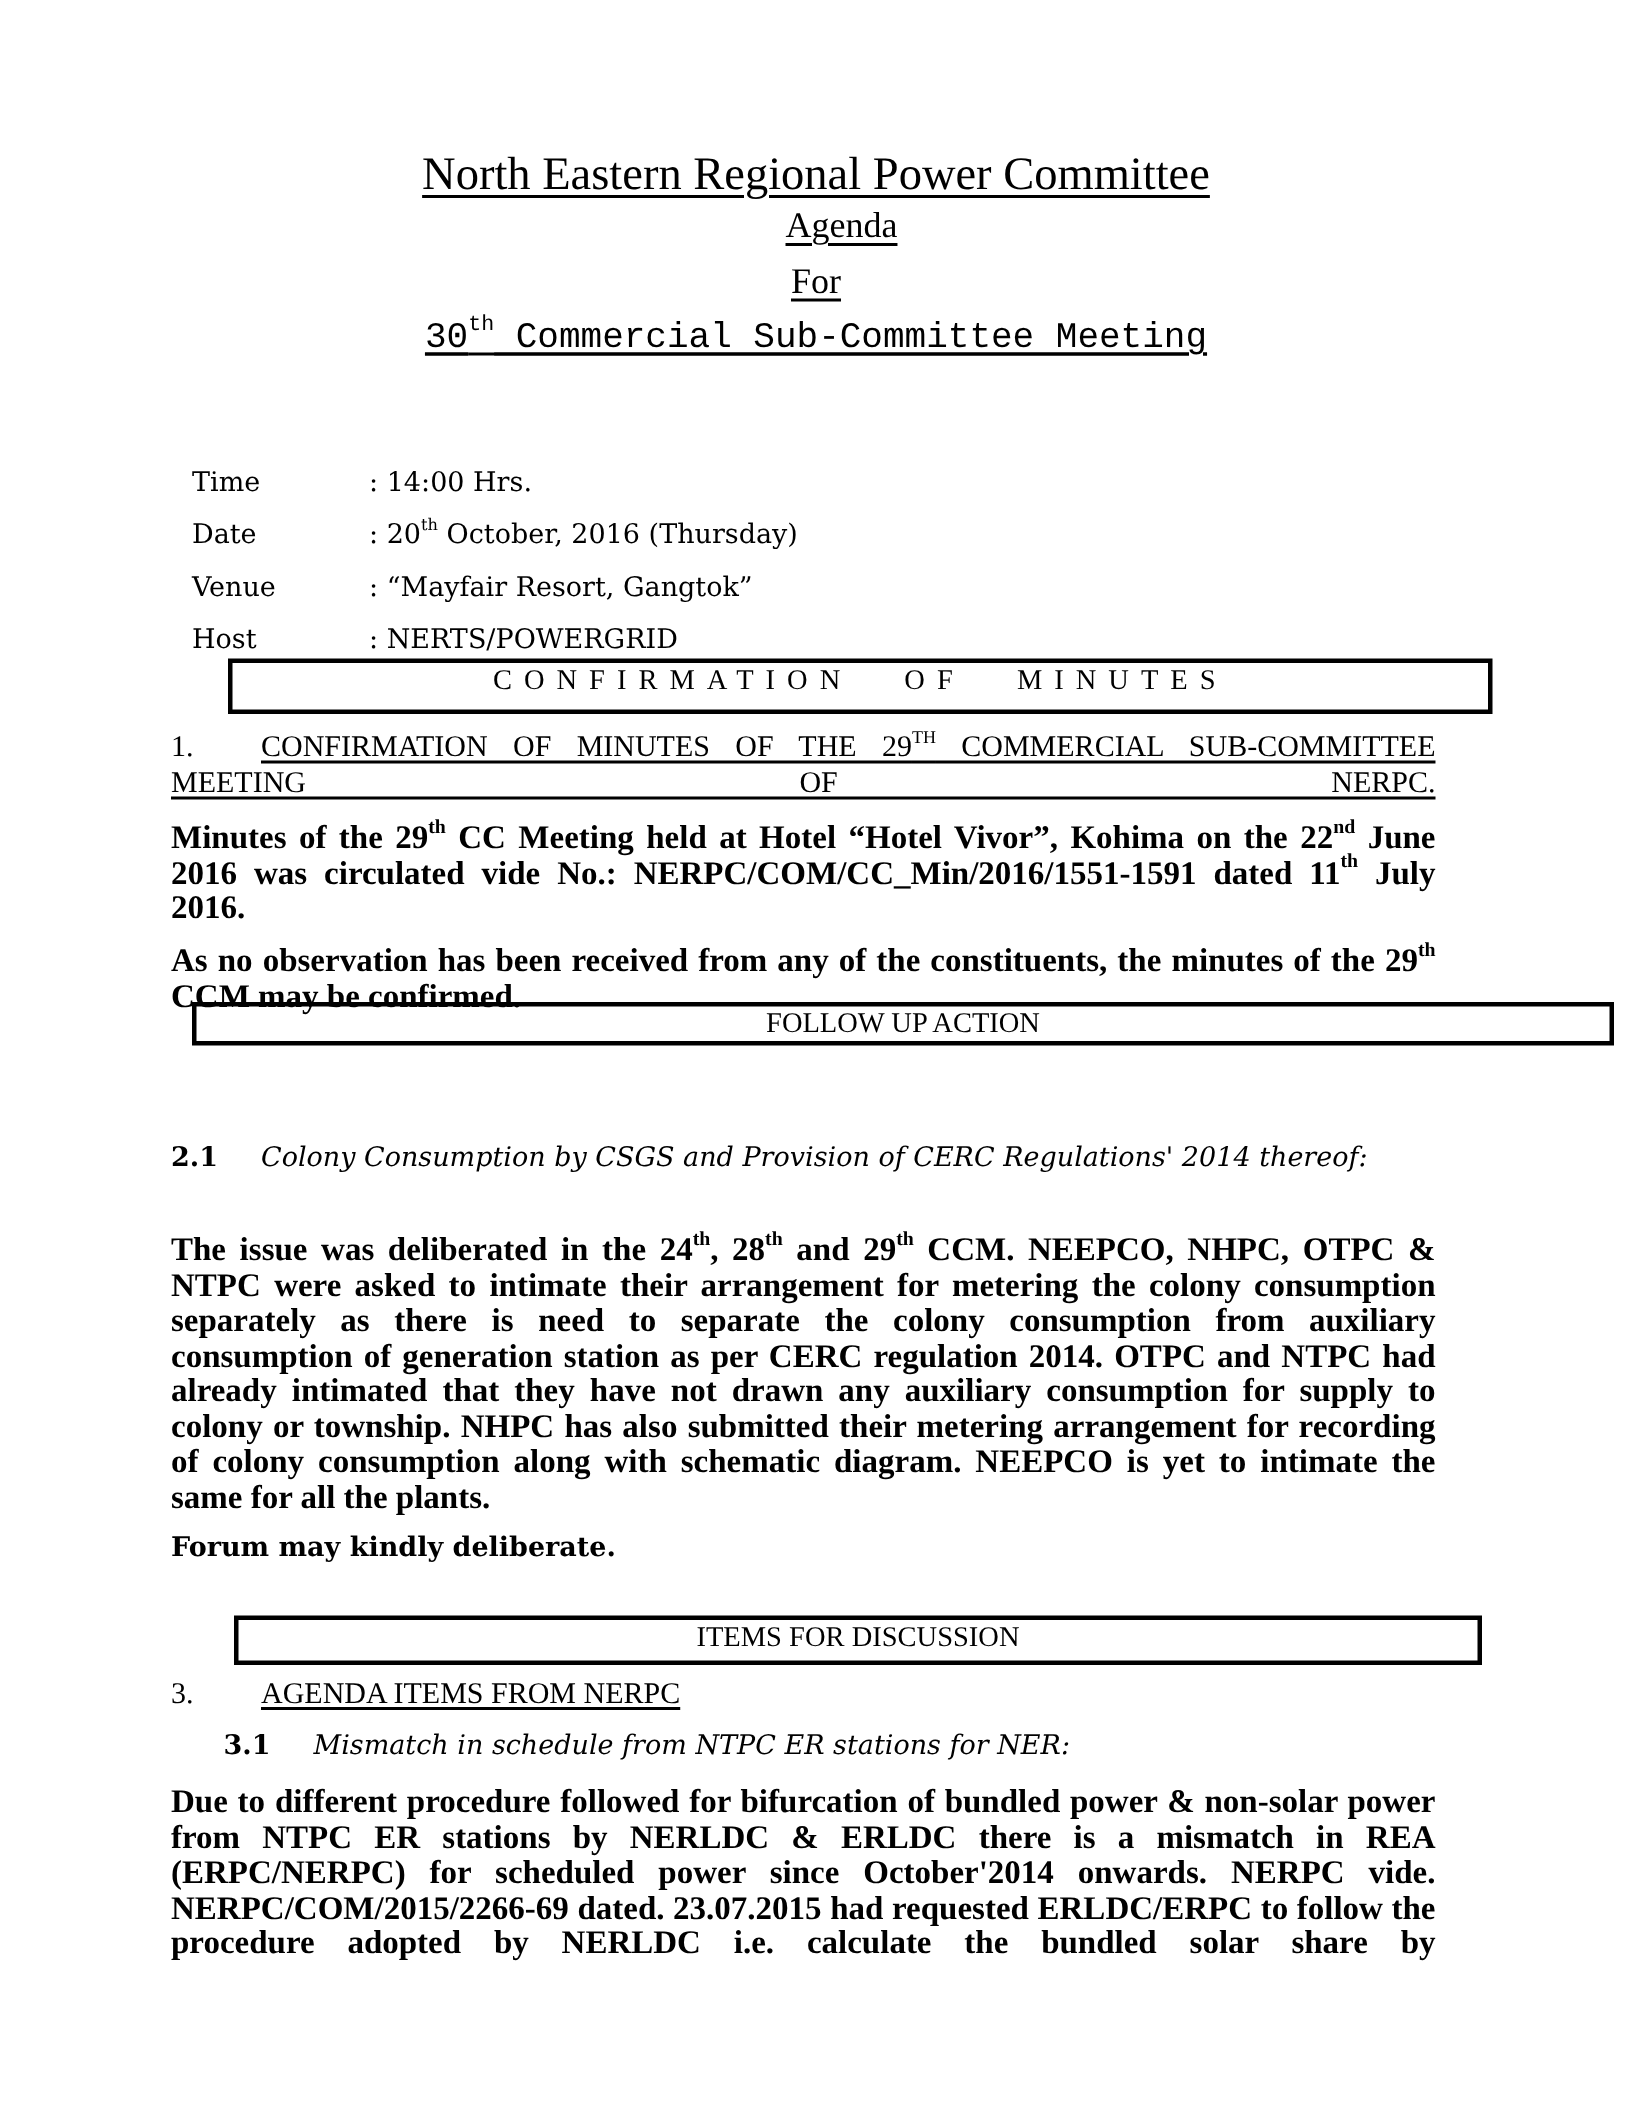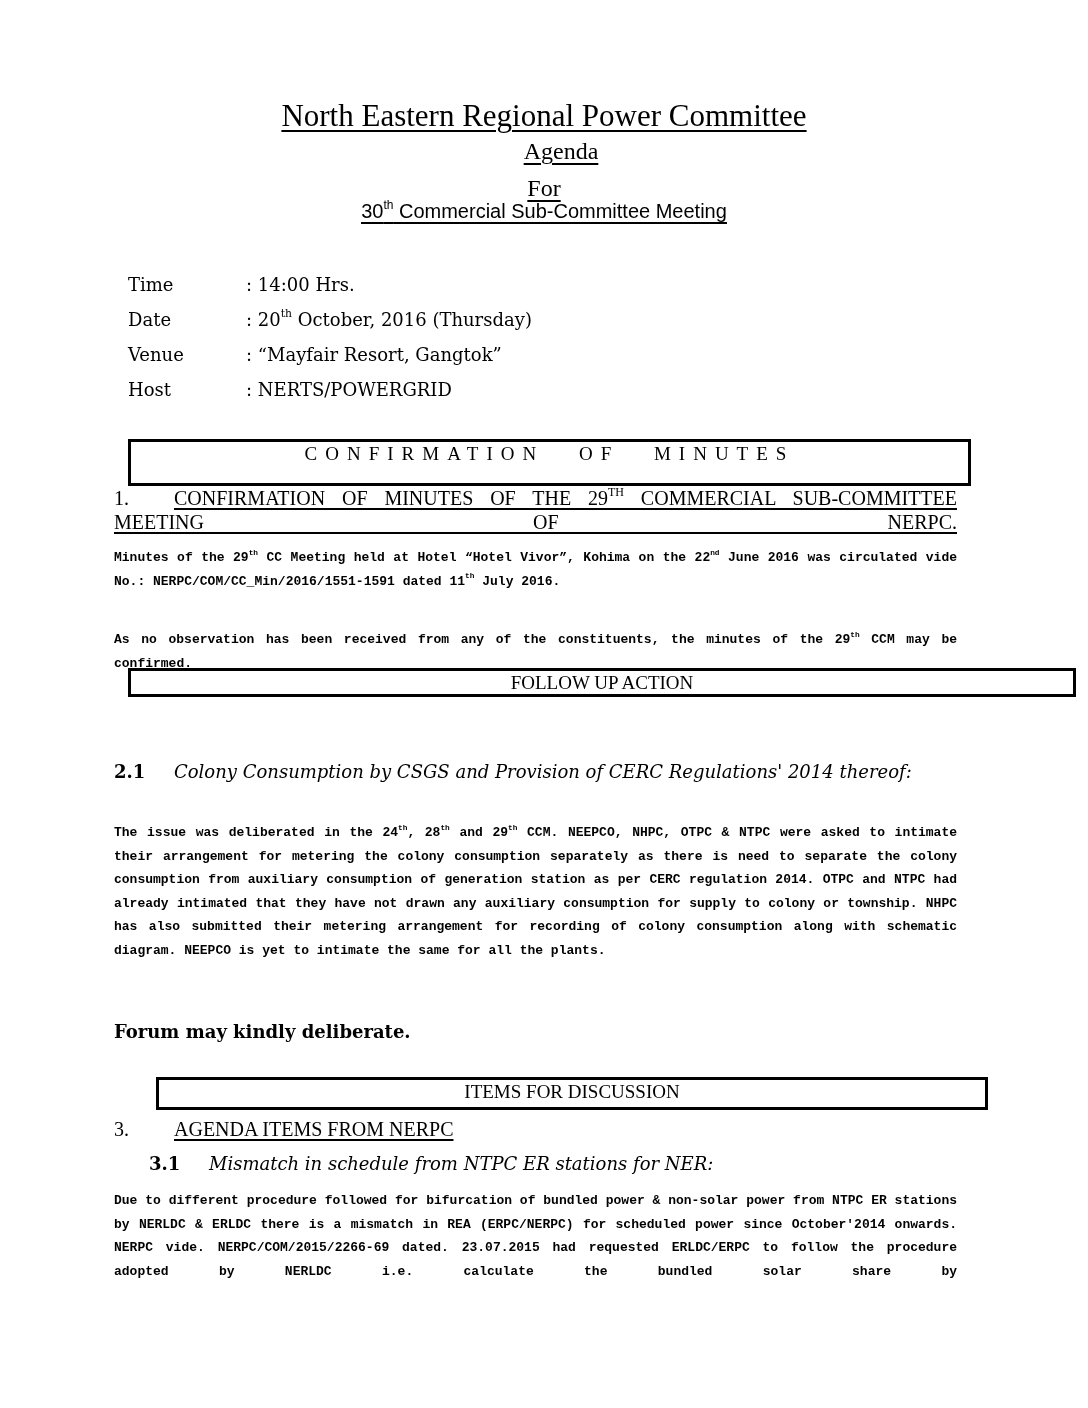--- a/index.html
+++ b/index.html
@@ -8,35 +8,35 @@
     font-family: "DejaVu Serif", "Liberation Serif", serif;
     color: #000;
   }
   .page { position: absolute; left: 0; top: 0; width: 1088px; height: 1408px; }
   .center { position: absolute; left: 0; width: 1088px; text-align: center; }
   .title-main { top: 98px; font-family: "Liberation Serif", serif; font-size: 31px; }
   .title-main span, .title-sub span, .title-meeting span { text-decoration: underline; text-underline-offset: 4px; text-decoration-thickness: 2px; margin-top: 13px; }
   .title-sub { font-family: "Liberation Serif", serif; font-size: 24px; }
   .t-agenda { top: 138px; padding-left: 17px; }
   .t-for { top: 175px; }
-  .title-meeting { top: 200px; font-family: Liberation Sans, sans-serif; font-size: 20px; }
+  .title-meeting { top: 212px; font-family: Liberation Mono, monospace; font-size: 24px; }
   sup { font-size: 0.6em; line-height: 0; position: relative; top: -0.15em; vertical-align: super; }
 
   .meta { position: absolute; left: 128px; font-family: "DejaVu Serif", serif; font-size: 18px; }
   .meta-row { position: absolute; left: 0; white-space: nowrap; }
-  .meta-label { display: inline-block; width: 118px; }
+  .meta-label { display: inline-block; width: 118px; margin-top: 37px; }
 
   .boxhead {
     position: absolute; left: 128px; border: 3px solid #000; box-sizing: border-box;
     text-align: center; font-family: "Liberation Serif", serif; font-size: 19px; line-height: 24px;
   }
   .spaced { letter-spacing: 8px; word-spacing: 22px; }
 
   .para { position: absolute; left: 114px; width: 843px; font-size: 17.5px; line-height: 23.5px; text-align: justify; }
-  .bold { font-family: Liberation Mono, monospace; font-weight: bold; font-size: 13px; }
+  .bold { font-family: Liberation Serif, serif; font-weight: bold; font-size: 22px; }
   .heading { font-family: "Liberation Serif", serif; font-size: 20px; line-height: 24px; }
   .heading u { text-underline-offset: 3px; }
   .num { display: inline-block; width: 60px; }
   .ital { font-style: italic; font-family: "DejaVu Serif", serif; font-size: 18px; }
   .plain { font-family: "DejaVu Serif", serif; font-size: 18px; font-weight: bold; }
   .justify-last { text-align-last: justify; }
 </style>
 </head>
 <body>
 
@@ -63,21 +63,21 @@
       <span class="meta-label">Date</span><span>: 20</span><sup>th</sup><span> October, 2016 (Thursday)</span>
     </div>
     <div class="meta-row" style="top:70px;">
       <span class="meta-label">Venue</span><span>: “Mayfair Resort, Gangtok”</span>
     </div>
     <div class="meta-row" style="top:105px;">
       <span class="meta-label">Host</span><span>: NERTS/POWERGRID</span>
     </div>
   </div>
 
-  <div class="boxhead" style="top:439px; width:843px; height:47px;">
+  <div class="boxhead" style="top:439px; width:843px; height:37px;margin-left:24px;">
     <span class="spaced">CONFIRMATION OF MINUTES</span>
   </div>
 
   <div class="para heading justify-last" style="top:486px;">
     <span class="num">1.</span><u><span>CONFIRMATION OF MINUTES OF THE 29</span><sup>TH</sup><span> COMMERCIAL SUB-COMMITTEE MEETING OF NERPC.</span></u>
   </div>
 
   <div class="para bold" style="top:546px;">
     <span>Minutes of the 29</span><sup>th</sup><span> CC Meeting held at Hotel “Hotel Vivor”, Kohima on the 22</span><sup>nd</sup><span> June 2016 was circulated vide No.: NERPC/COM/CC_Min/2016/1551-1591 dated 11</span><sup>th</sup><span> July 2016.</span>
   </div>

